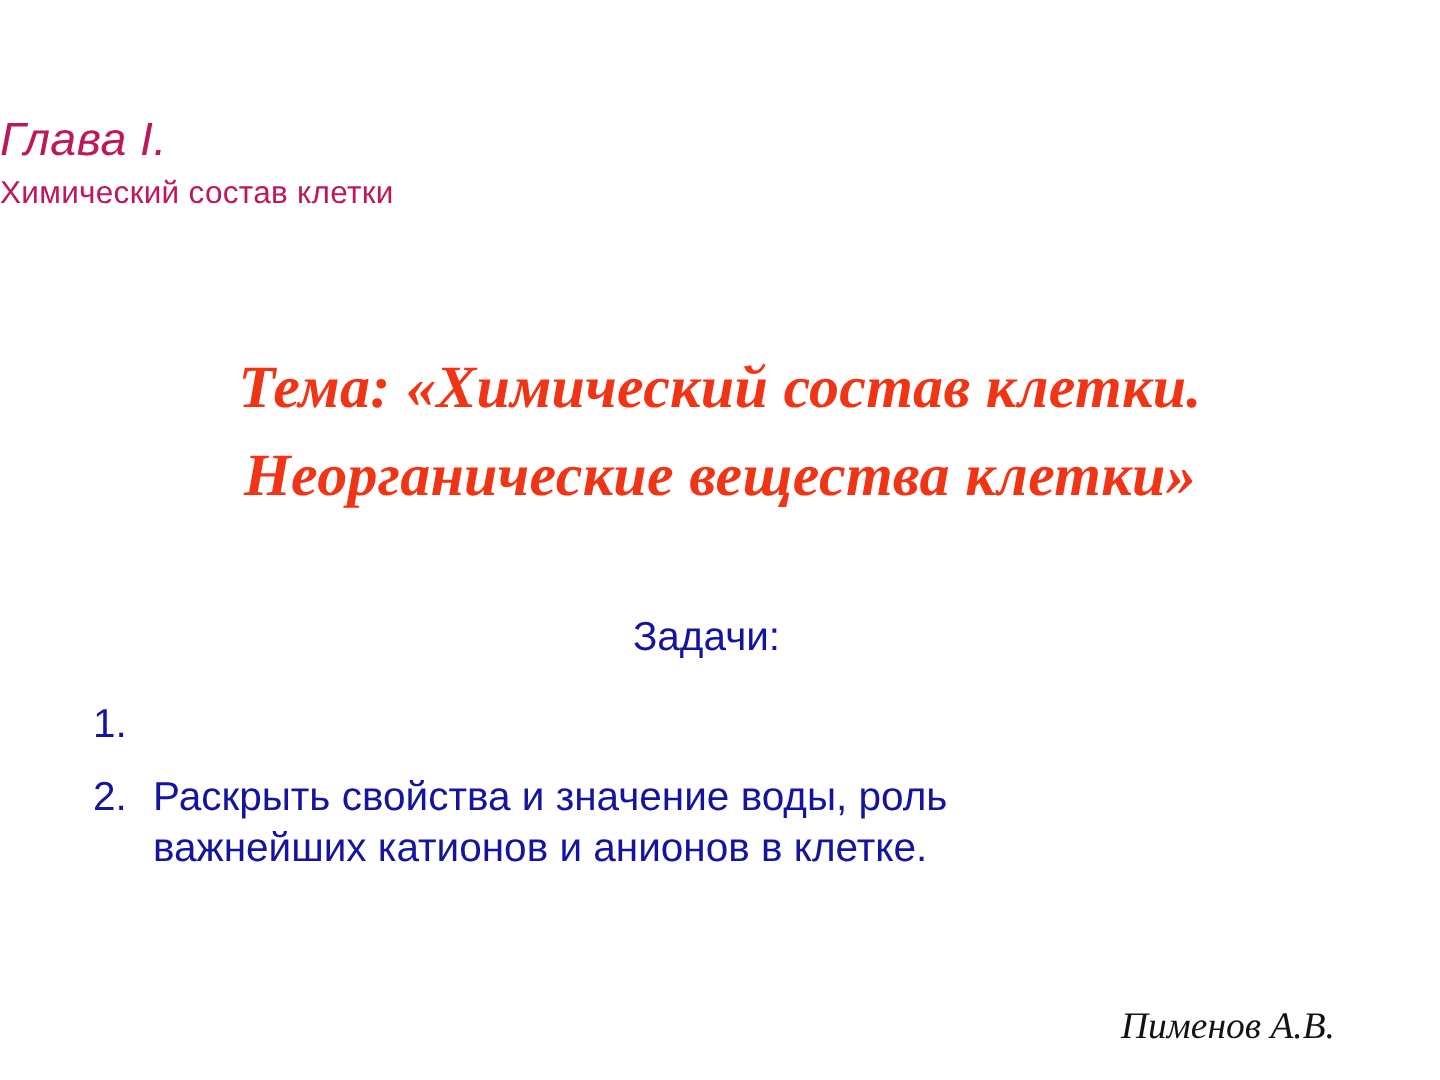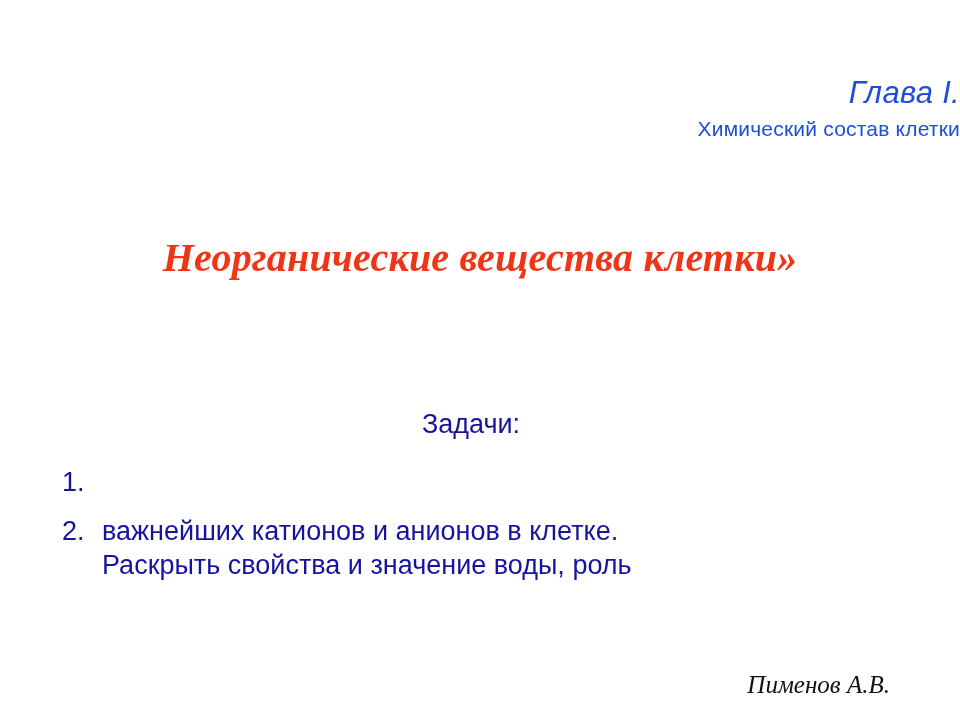--- a/index.html
+++ b/index.html
@@ -22,22 +22,22 @@
     overflow: hidden;
     box-sizing: border-box;
   }
 
   
   .chapter-heading {
     position: absolute;
     left: 0;
     right: 0;
     top: 72px;
-    text-align: right;
-    color: #1d4ed8;
+    text-align: left;
+    color: #be185d;
     line-height: 1.38;
   }
 
   .chapter-heading .chapter-line-1 {
     display: block;
     font-family: "Liberation Sans", sans-serif;
     font-style: italic;
     font-weight: 400;
     font-size: 31px;
     letter-spacing: 0.3px;
@@ -149,40 +149,41 @@
 <body>
 
 <div class="slide">
 
   <div class="chapter-heading">
     <span class="chapter-line-1">Глава I.</span>
     <span class="chapter-line-2">Химический состав клетки</span>
   </div>
 
   <div class="topic-title">
+    <span class="topic-line">Тема: «Химический состав клетки.</span>
     <span class="topic-line">Неорганические вещества клетки»</span>
   </div>
 
   <div class="objectives">
 
     <div class="objectives-heading">Задачи:</div>
 
     <ol class="objectives-list">
 
       <li class="objective-item">
         <span class="objective-marker">1.</span>
         <span class="objective-text">
         </span>
       </li>
 
       <li class="objective-item">
         <span class="objective-marker">2.</span>
         <span class="objective-text">
+          <span class="objective-line">Раскрыть свойства и значение воды, роль</span>
           <span class="objective-line">важнейших катионов и анионов в клетке.</span>
-          <span class="objective-line">Раскрыть свойства и значение воды, роль</span>
         </span>
       </li>
 
     </ol>
   </div>
 
   <div class="author-footer">Пименов А.В.</div>
 
 </div>
 

